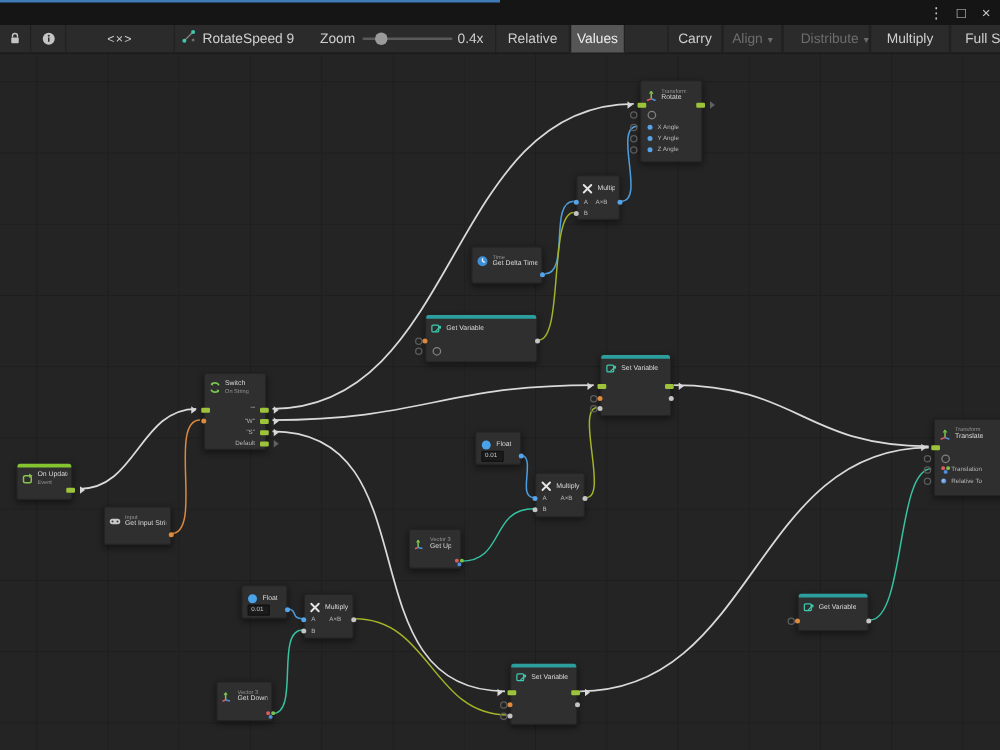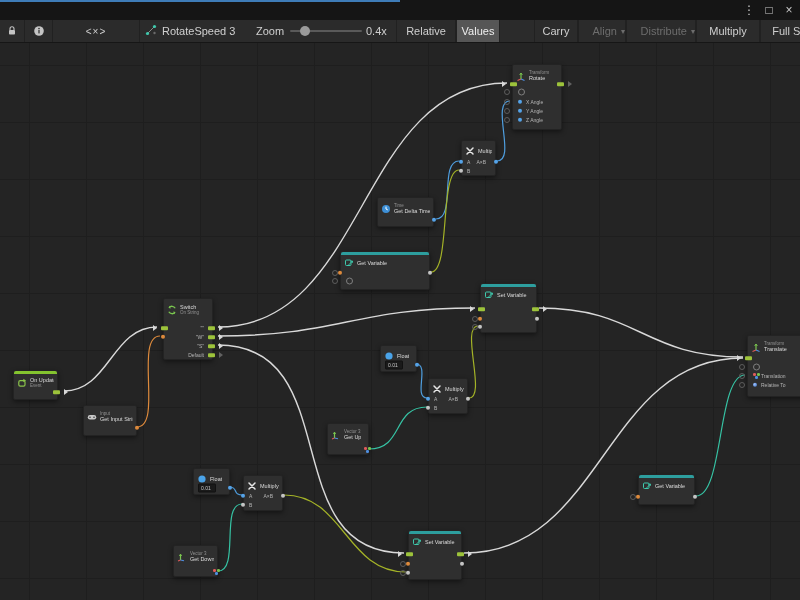--- a/index.html
+++ b/index.html
@@ -94,41 +94,41 @@
     <div class="tbtn" style="left:53px;width:87px;">
       <span style="font-size:10px;letter-spacing:1px;">&lt;×&gt;</span>
     </div>
     <div id="crumb">
       <span><svg width="12" height="12" viewBox="0 0 12 12">
             <path d="M2.5 9.5L9 3" stroke="#8a8a8a"></path>
             <circle cx="2.5" cy="9.5" r="1.6" fill="#3ec9ad"></circle>
             <circle cx="9.5" cy="2.5" r="1.6" fill="#3ec9ad"></circle>
             <circle cx="9.5" cy="9" r="1.2" fill="#6a6a6a"></circle>
           </svg></span>
-      <span class="clabel">RotateSpeed 3</span>
+      <span class="clabel">RotateSpeed 9</span>
     </div>
     <span id="zoomlabel">Zoom</span>
     <div id="zoomtrack">
       <div id="zoomhandle" style="left: 10.12px;"></div>
     </div>
     <span id="zoomvalue">0.4x</span>
     <div id="rightbtns"></div>
   <div class="tbtn" style="left: 396px; width: 60px; border-left: 1px solid rgb(33, 33, 33);">
         <span>Relative</span>
       </div>
       <div class="tbtn active" style="left: 456px; width: 44px; border-left: 1px solid rgb(33, 33, 33);">
         <span>Values</span>
       </div>
       <div class="tbtn" style="left: 500px; width: 34px; border-left: 1px solid rgb(33, 33, 33); margin-top: 28px;">
         <span>Dim</span>
       </div>
       <div class="tbtn" style="left: 534px; width: 44px; border-left: 1px solid rgb(33, 33, 33); justify-content: center;">
         <span>Carry</span>
       </div>
-      <div class="tbtn disabled" style="left: 578px; width: 48px; border-left: 1px solid rgb(33, 33, 33); justify-content: flex-end;">
+      <div class="tbtn disabled" style="left: 578px; width: 48px; border-left: 1px solid rgb(33, 33, 33);">
         <span>Align</span>
         <span class="dd">▾</span>
       </div>
       <div class="tbtn disabled" style="left: 626px; width: 70px; border-left: 1px solid rgb(33, 33, 33); justify-content: flex-end;">
         <span>Distribute</span>
         <span class="dd">▾</span>
       </div>
       <div class="tbtn" style="left: 696px; width: 64px; border-left: 1px solid rgb(33, 33, 33);">
         <span>Multiply</span>
       </div>

